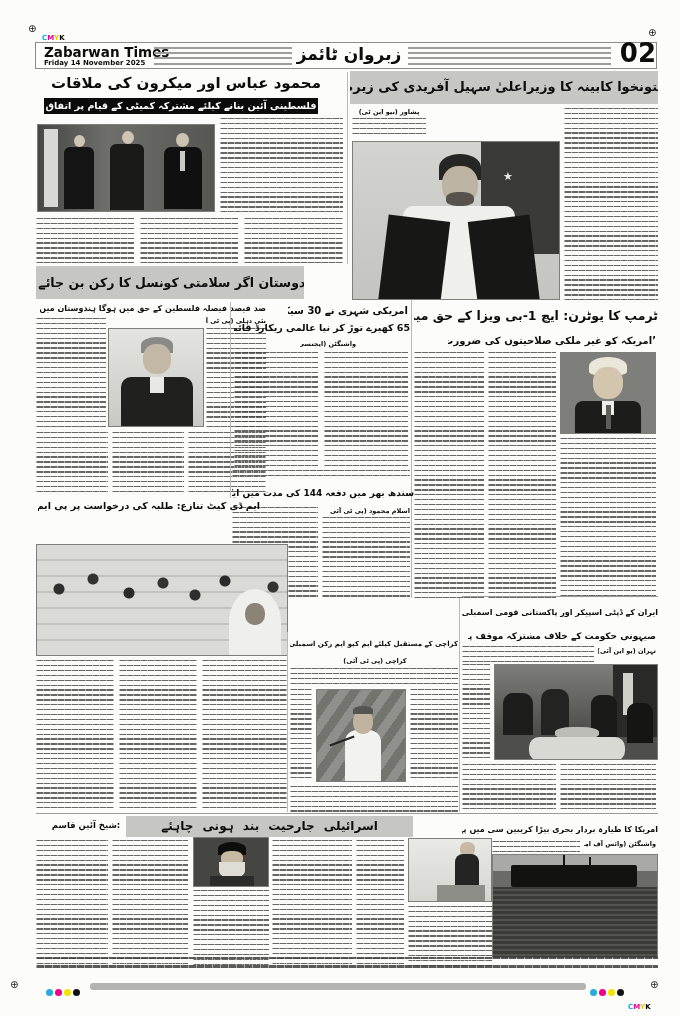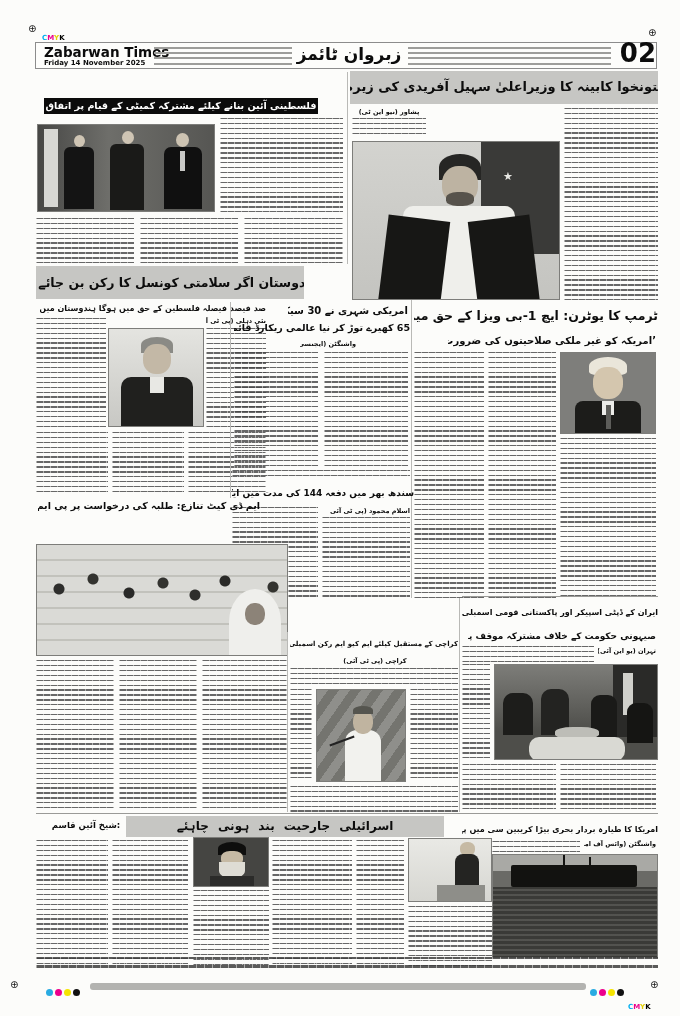--- a/index.html
+++ b/index.html
@@ -41,20 +41,21 @@
 
   <div class="abs masthead" style="left:35px;top:42px;width:622px;height:27px">
     <div class="abs b" style="left:8px;top:1px;font-size:13.5px">Zabarwan Times</div>
     <div class="abs b" style="left:8px;top:16px;font-size:7px">Friday 14 November 2025</div>
     <div class="abs rules" style="left:118px;top:4px;width:138px;height:18px"></div>
     <div class="abs ur b nowrap" style="left:258px;top:2px;width:110px;font-size:17px">زبروان ٹائمز</div>
     <div class="abs rules" style="left:372px;top:4px;width:203px;height:18px"></div>
     <div class="abs" style="right:0;top:-5px;font-size:26px;font-weight:900">02</div>
   </div>
 
+  <div class="abs ur b nowrap" style="left:40px;top:71px;width:292px;height:24px;font-size:15px;line-height:24px">محمود عباس اور میکرون کی ملاقات</div>
   <div class="abs revbox ur b nowrap" style="left:44px;top:98px;width:274px;height:16px;font-size:9.5px">فلسطینی آئین بنانے کیلئے مشترکہ کمیٹی کے قیام پر اتفاق</div>
   <div class="abs photo" style="left:37px;top:124px;width:178px;height:88px;background:linear-gradient(90deg,#474745,#6e6e6a 40%,#565653)">
     <div class="ph" style="left:6px;top:4px;width:14px;height:78px;background:#d8d8d4"></div>
     <div class="ph" style="left:36px;top:10px;width:11px;height:12px;background:#cfc5b4;border-radius:50%"></div>
     <div class="ph" style="left:26px;top:22px;width:30px;height:62px;background:#141414;border-radius:6px 6px 0 0"></div>
     <div class="ph" style="left:84px;top:6px;width:12px;height:13px;background:#cfc5b4;border-radius:50%"></div>
     <div class="ph" style="left:72px;top:19px;width:34px;height:66px;background:#1a1a18;border-radius:6px 6px 0 0"></div>
     <div class="ph" style="left:138px;top:8px;width:13px;height:14px;background:#cdc3b2;border-radius:50%"></div>
     <div class="ph" style="left:126px;top:22px;width:38px;height:62px;background:#101010;border-radius:7px 7px 0 0"></div>
     <div class="ph" style="left:142px;top:26px;width:5px;height:20px;background:#c9c9c6"></div>
@@ -169,21 +170,21 @@
     <div class="ph" style="left:60px;top:62px;width:44px;height:12px;background:#bdbdb7;border-radius:40%"></div>
     <div class="ph" style="left:34px;top:72px;width:96px;height:24px;background:#d9d9d3;border-radius:10px"></div>
   </div>
   <div class="abs tcol" style="left:462px;top:664px;width:28px;height:96px"></div>
   <div class="abs tcol" style="left:560px;top:764px;width:96px;height:48px"></div>
   <div class="abs tcol" style="left:462px;top:764px;width:94px;height:48px"></div>
 
   <div class="abs hline" style="left:36px;top:813px;width:622px"></div>
 
   <div class="abs ur b nowrap" style="left:48px;top:818px;width:76px;height:15px;font-size:8.5px;line-height:15px">:شیخ آئین قاسم</div>
-  <div class="abs graybox ur b nowrap" style="left:126px;top:816px;width:318px;height:21px;font-size:12px;word-spacing:5px">اسرائیلی جارحیت بند ہونی چاہئے</div>
+  <div class="abs graybox ur b nowrap" style="left:126px;top:816px;width:287px;height:21px;font-size:12px;word-spacing:5px">اسرائیلی جارحیت بند ہونی چاہئے</div>
   <div class="abs ur b nowrap" style="left:462px;top:822px;width:196px;height:16px;font-size:8px;line-height:16px">امریکا کا طیارہ بردار بحری بیڑا کریبین سی میں پہنچ گیا</div>
   <div class="abs dl" style="left:584px;top:840px;width:72px">واشنگٹن (وائس آف امریکہ)</div>
   <div class="abs tcol" style="left:492px;top:841px;width:88px;height:11px"></div>
 
   <div class="abs photo" style="left:193px;top:837px;width:76px;height:50px;background:#454542">
     <div class="ph" style="left:24px;top:4px;width:28px;height:13px;background:#0e0e0d;border-radius:50% 50% 0 0"></div>
     <div class="ph" style="left:27px;top:13px;width:22px;height:15px;background:#c6baa4;border-radius:40%"></div>
     <div class="ph" style="left:25px;top:24px;width:26px;height:16px;background:#dedcd4;border-radius:0 0 45% 45%"></div>
     <div class="ph" style="left:16px;top:38px;width:44px;height:12px;background:#2b2b29"></div>
   </div>

